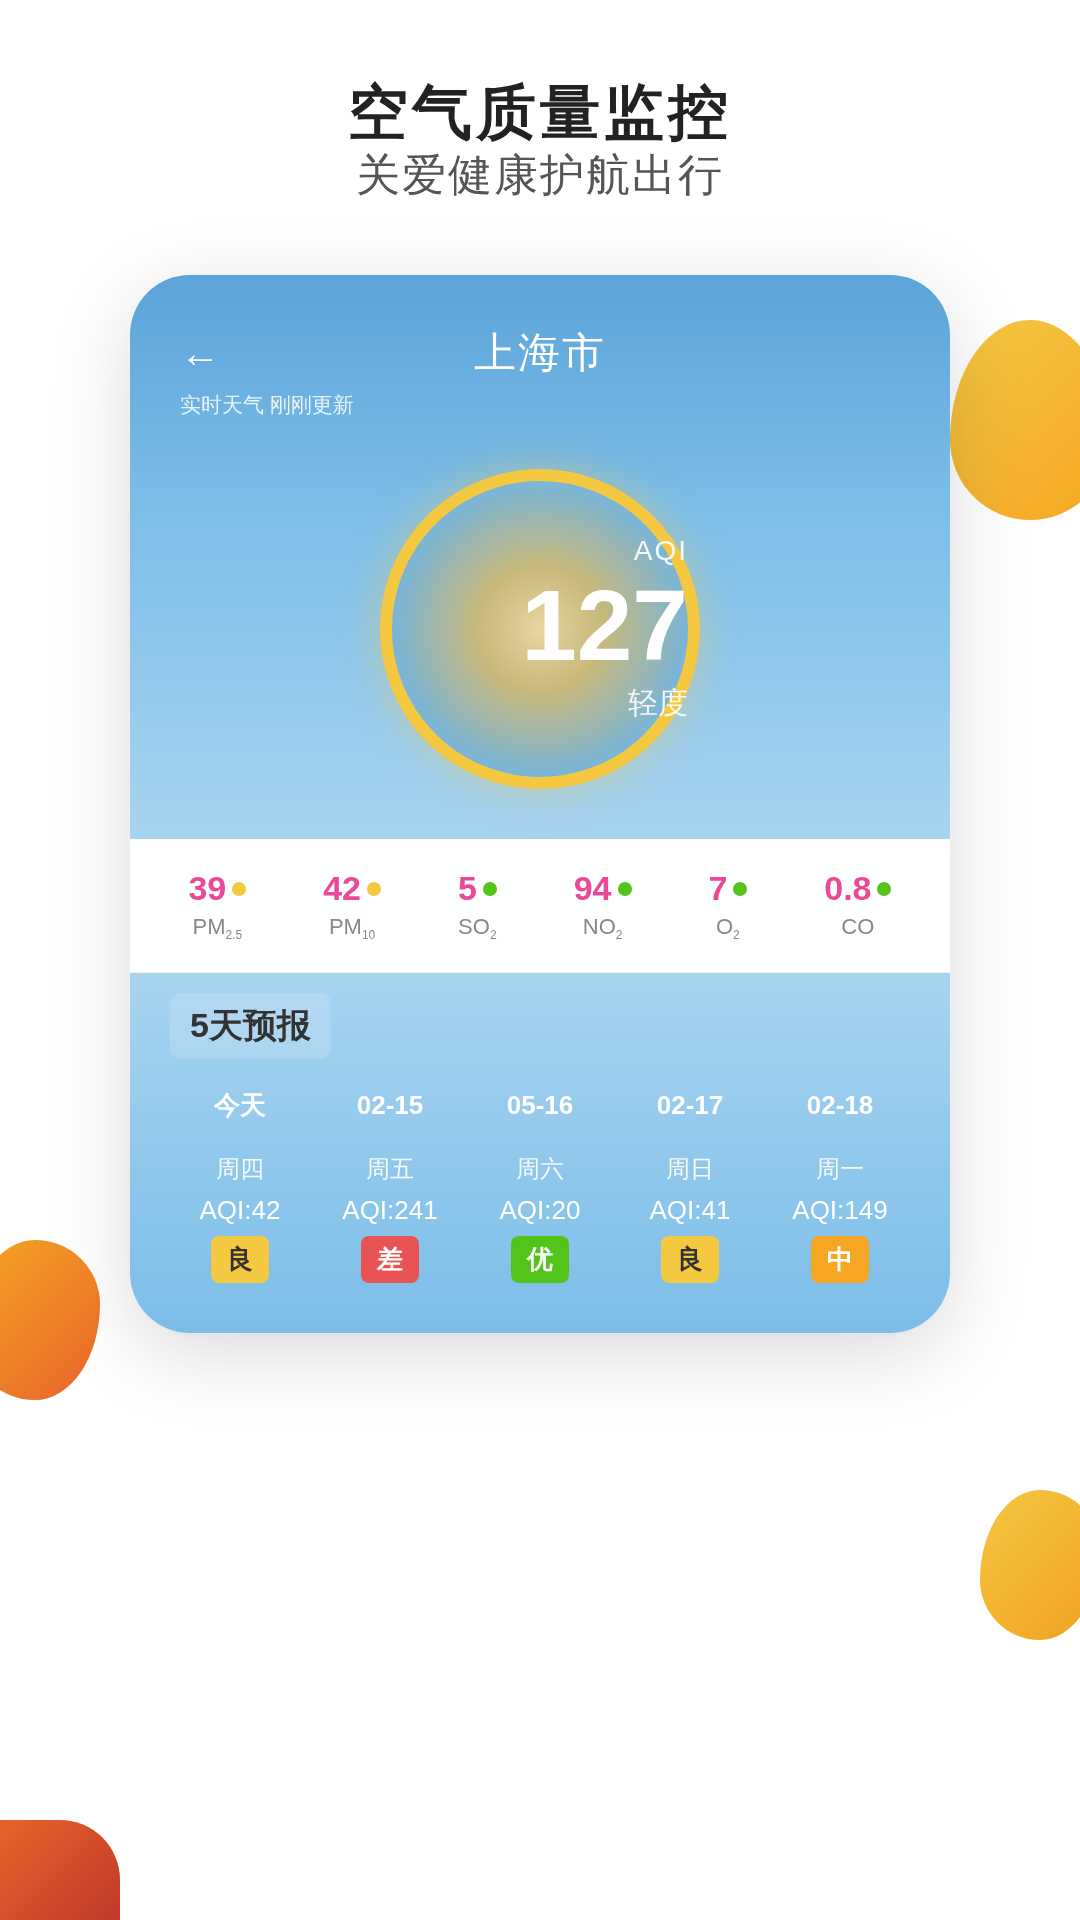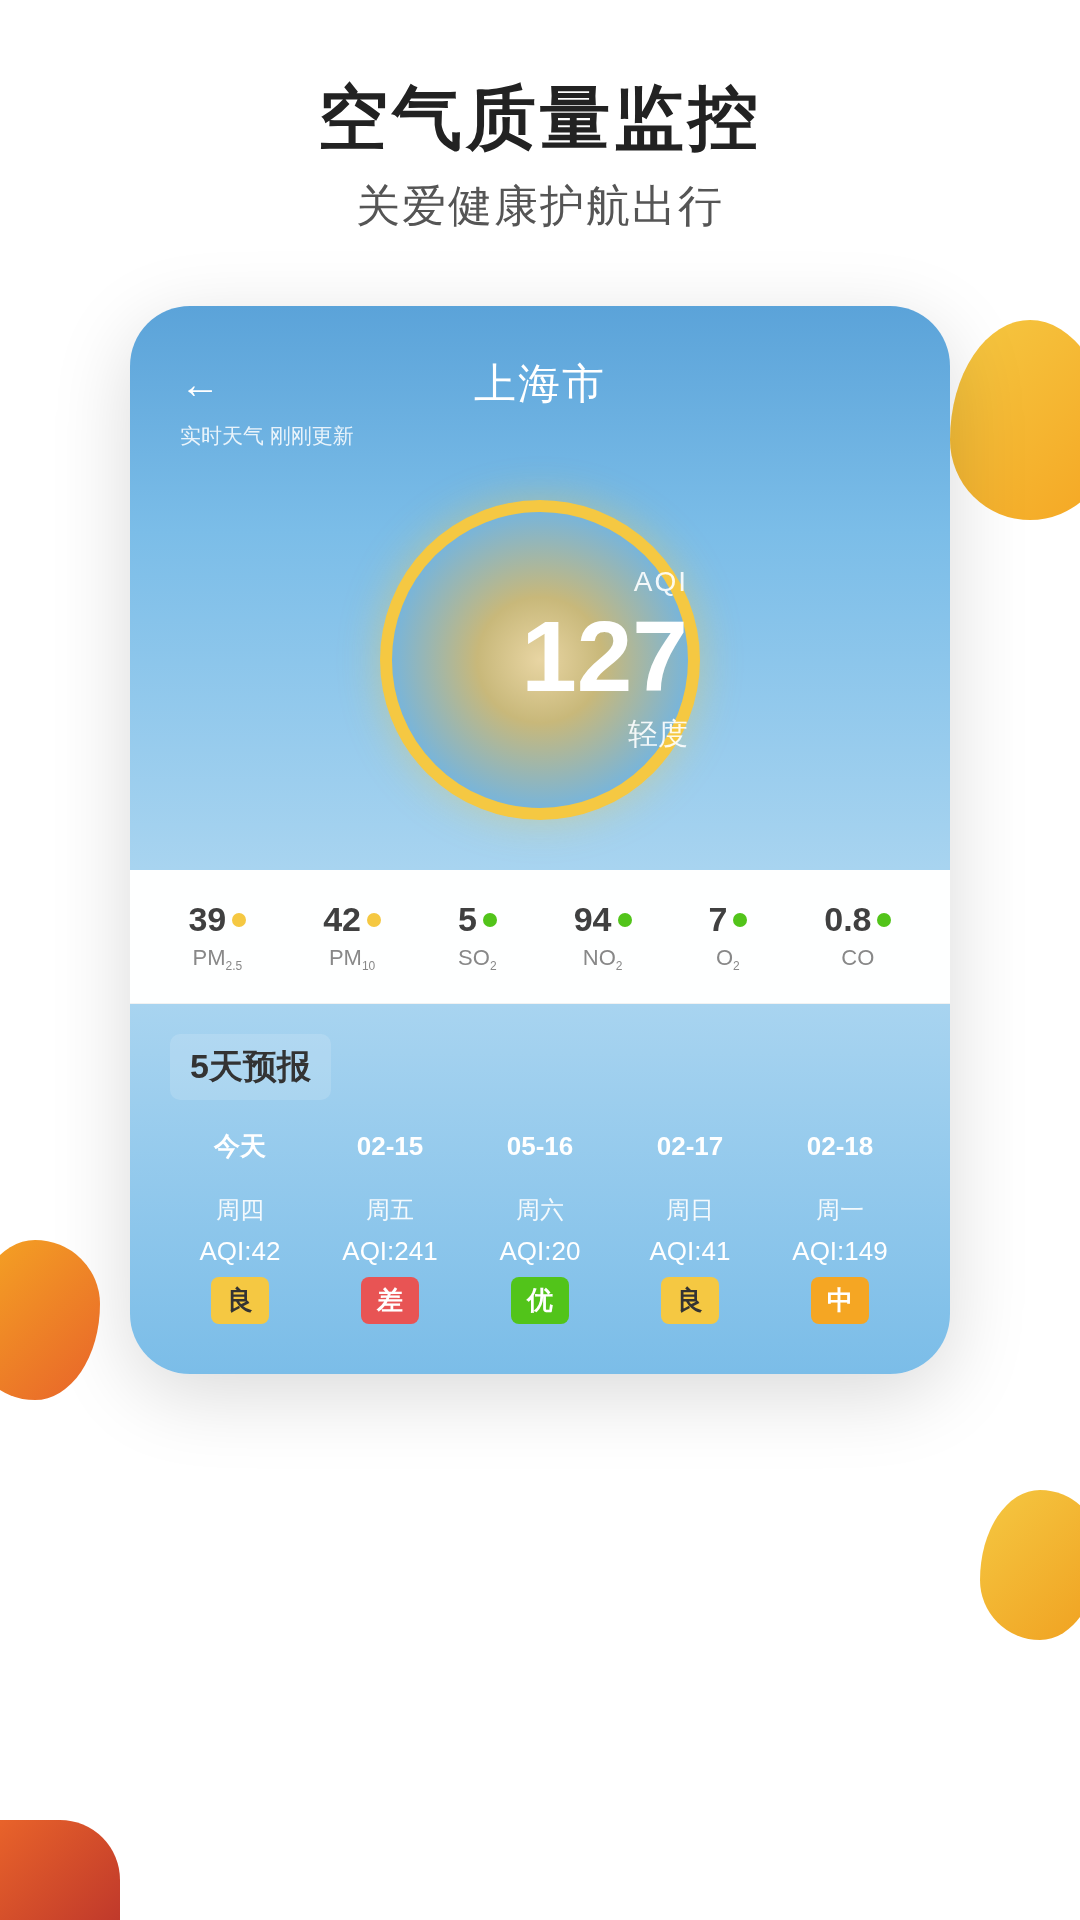--- a/index.html
+++ b/index.html
@@ -57,30 +57,29 @@
 
     
     .page-header {
       text-align: center;
       padding-top: 80px;
       padding-bottom: 40px;
       position: relative;
       z-index: 1;
     }
     .page-title {
-      font-size: 70px;
+      font-size: 60px;
       font-weight: 900;
       color: #222222;
       letter-spacing: 4px;
       line-height: 1.1;
     }
     .page-subtitle {
       font-size: 44px;
       color: #555555;
-      margin-top: 20px;
       letter-spacing: 2px;
     }
 
     
     .phone-card-wrapper {
       position: relative;
       z-index: 5;
       display: flex;
       justify-content: center;
       padding: 0 60px;
@@ -177,21 +176,21 @@
       gap: 6px;
     }
     .metric-value-row {
       display: flex;
       align-items: center;
       gap: 6px;
     }
     .metric-number {
       font-size: 34px;
       font-weight: 600;
-      color: #404040;
+      color: #ec4899;
     }
     .metric-dot {
       width: 14px;
       height: 14px;
       border-radius: 50%;
       background: #f5c842;
       display: inline-block;
     }
     .metric-dot.green { background: #52c41a; }
     .metric-dot.yellow { background: #f5c842; }
@@ -199,21 +198,21 @@
       font-size: 22px;
       color: #888;
     }
     .metric-name sub {
       font-size: 12px;
     }
 
     
     .forecast-section {
       background: linear-gradient(180deg, #a8d4f0 0%, #7bbde8 100%);
-      padding: 30px 40px 50px 40px;
+      padding: 20px 40px 50px 40px;
     }
     .forecast-title {
       font-size: 34px;
       color: white;
       font-weight: 600;
       margin-bottom: 30px;
       background: rgba(255,255,255,0.15);
       padding: 10px 20px;
       border-radius: 10px;
       display: inline-block;

